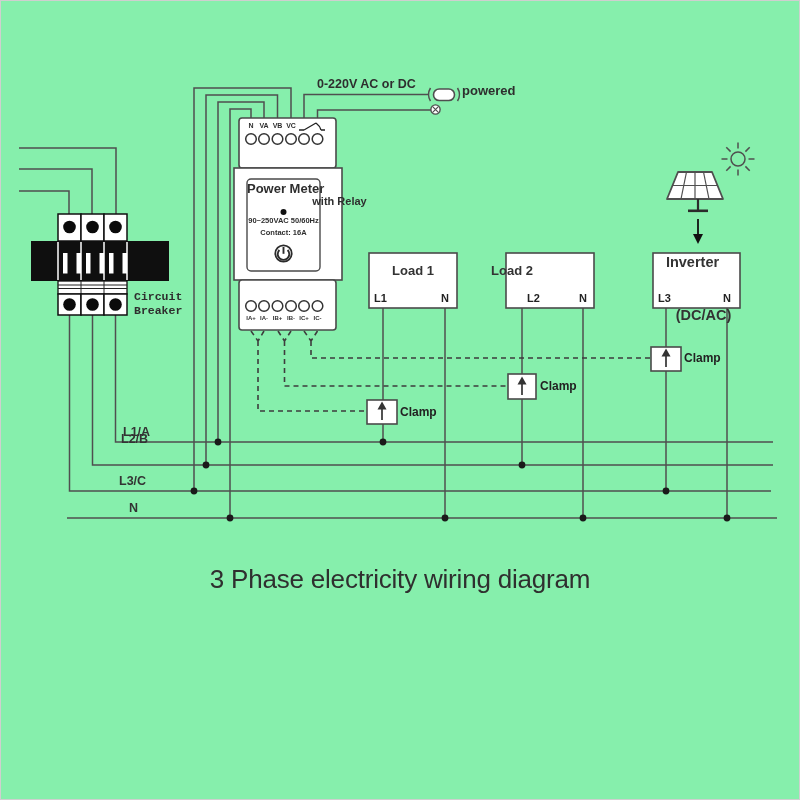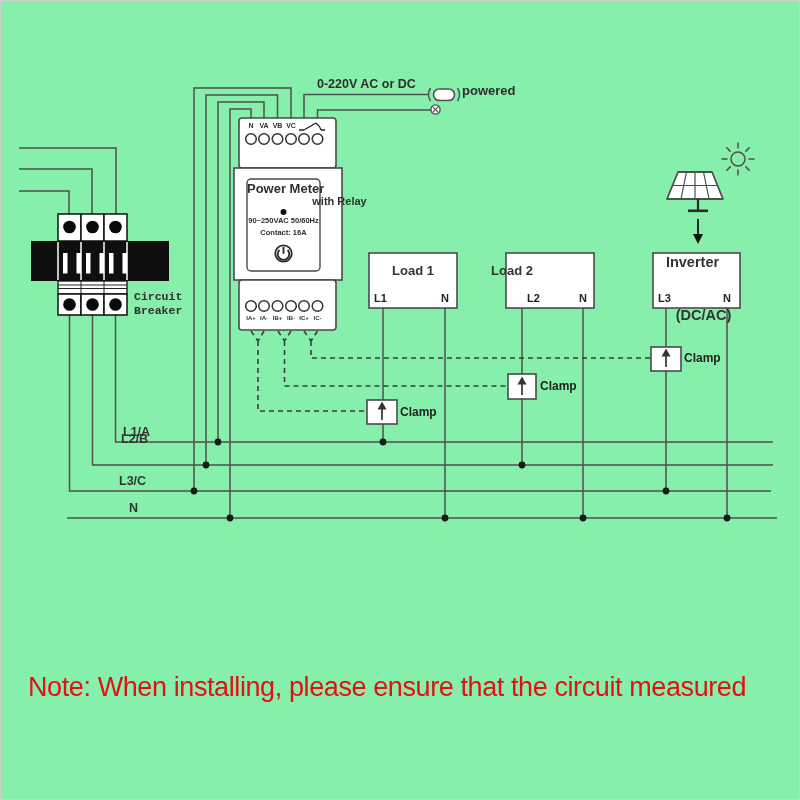--- a/index.html
+++ b/index.html
@@ -244,15 +244,15 @@
 
 <div class="lbl clamp" style="left:399px;top:405px;">Clamp</div>
 <div class="lbl clamp" style="left:539px;top:379px;">Clamp</div>
 <div class="lbl clamp" style="left:683px;top:351px;">Clamp</div>
 
 <div class="lbl buslbl" style="left:122px;top:425px;">L1/A</div>
 <div class="lbl buslbl" style="left:120px;top:432px;">L2/B</div>
 <div class="lbl buslbl" style="left:118px;top:474px;">L3/C</div>
 <div class="lbl buslbl" style="left:128px;top:501px;">N</div>
 
-<div class="note" style="top:671px;">Note: When installing, please ensure that the circuit measured</div>
+<div class="title">3 Phase electricity wiring diagram</div>
 
 </div>
 
 </body></html>

